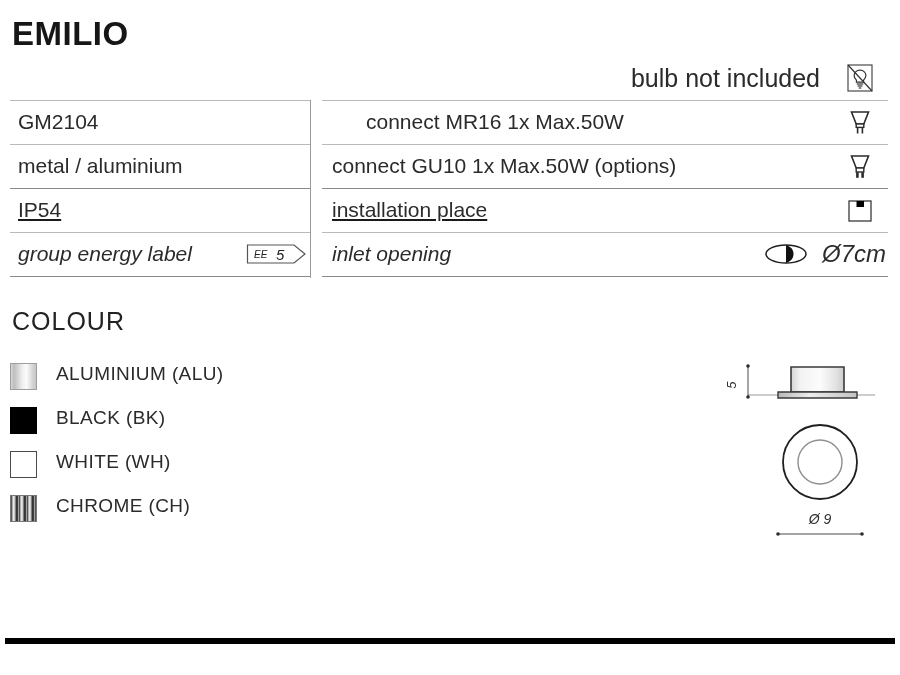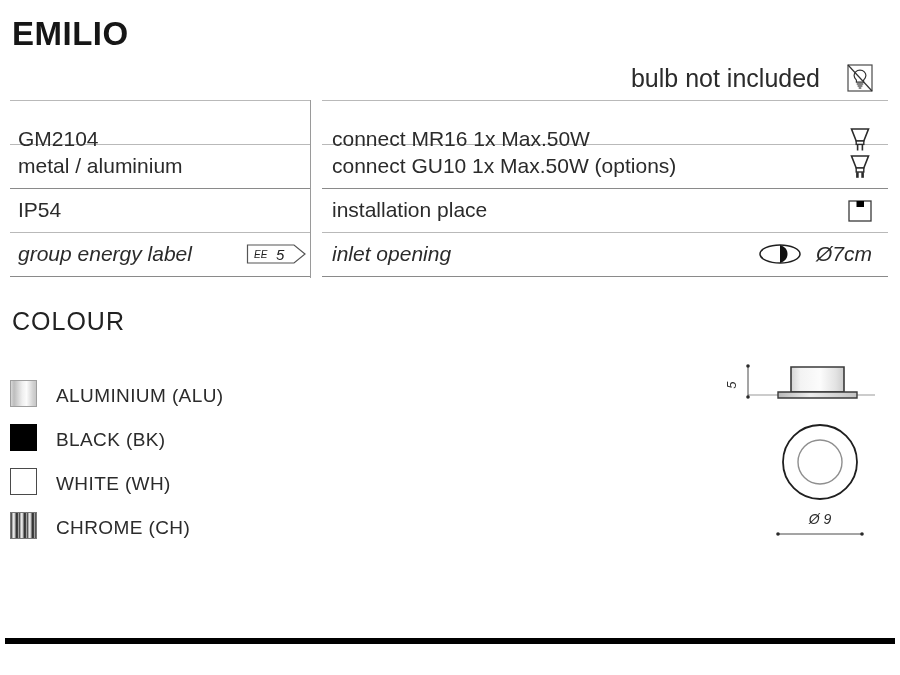--- a/index.html
+++ b/index.html
@@ -100,24 +100,24 @@
   }
   .cell-right .row-text { flex: 1; }
   .row-icon {
     width: 56px;
     display: flex;
     align-items: center;
     justify-content: center;
     flex: none;
   }
   .inlet-value {
-    font-size: 21px;
+    font-size: 24px;
     color: #2b2b2b;
     margin-left: 8px;
-    margin-right: 16px;
+    margin-right: 2px;
     white-space: nowrap;
   }
 
   
   #energy-badge {
     margin-left: 14px;
     display: flex;
     align-items: flex-start;
     padding-left: 40px;
   }
@@ -133,21 +133,21 @@
   }
   #colour-list {
     position: absolute;
     left: 10px;
     top: 363px;
     width: 320px;
   }
   .colour-item {
     height: 44px;
     display: flex;
-    align-items: flex-end;
+    align-items: flex-start;
   }
   .swatch {
     width: 27px;
     height: 27px;
     flex: none;
     box-sizing: border-box;
   }
   .swatch-alu {
     background: linear-gradient(to right, #d8d8d8 0%, #bdbdbd 12%, #efefef 45%, #fbfbfb 62%, #d2d2d2 88%, #c6c6c6 100%);
     border: 1px solid #9e9e9e;
@@ -219,21 +219,21 @@
   <div class="rule right" style="top:44px;"></div>
   <div class="rule left strong" style="top:88px;"></div>
   <div class="rule right strong" style="top:88px;"></div>
   <div class="rule left" style="top:132px;"></div>
   <div class="rule right" style="top:132px;"></div>
   <div class="rule left strong" style="top:176px;"></div>
   <div class="rule right strong" style="top:176px;"></div>
 
   <div id="col-divider"></div>
 
-  <div class="spec-row" style="top:17px;">
+  <div class="spec-row" style="top:0px;gap:34px;">
     <div class="cell-left">
       <span>GM2104</span>
     </div>
     <div class="cell-right">
       <span class="row-text">connect MR16 1x Max.50W</span>
       <span class="row-icon">
         <svg width="30" height="34" viewBox="0 0 30 34">
           <path d="M6.5 7 L23.5 7 L18.8 19 L11.2 19 Z" fill="#ffffff" stroke="#2b2b2b" stroke-width="1.6"></path>
           <rect x="11.2" y="19" width="7.6" height="3.4" fill="#ffffff" stroke="#2b2b2b" stroke-width="1.4"></rect>
           <line x1="12.6" y1="22.6" x2="12.6" y2="28.5" stroke="#2b2b2b" stroke-width="1.6"></line>
@@ -253,21 +253,21 @@
         <svg width="30" height="34" viewBox="0 0 30 34">
           <path d="M6.5 7 L23.5 7 L18.8 19 L11.2 19 Z" fill="#ffffff" stroke="#2b2b2b" stroke-width="1.6"></path>
           <rect x="11.2" y="19" width="7.6" height="4" fill="#ffffff" stroke="#2b2b2b" stroke-width="1.4"></rect>
           <line x1="12.4" y1="23.2" x2="12.4" y2="28.8" stroke="#2b2b2b" stroke-width="2.6"></line>
           <line x1="17.6" y1="23.2" x2="17.6" y2="28.8" stroke="#2b2b2b" stroke-width="2.6"></line>
         </svg>
       </span>
     </div>
   </div>
 
-  <div class="spec-row" style="top:88px;">
+  <div class="spec-row" style="top:88px;text-decoration:underline;">
     <div class="cell-left">
       <span>IP54</span>
     </div>
     <div class="cell-right">
       <span class="row-text">installation place</span>
       <span class="row-icon">
         <svg width="30" height="30" viewBox="0 0 30 30">
           <rect x="4" y="6" width="22" height="20" fill="#ffffff" stroke="#3a3a3a" stroke-width="1.3"></rect>
           <rect x="11.5" y="6" width="7.5" height="6" fill="#000000"></rect>
         </svg>

